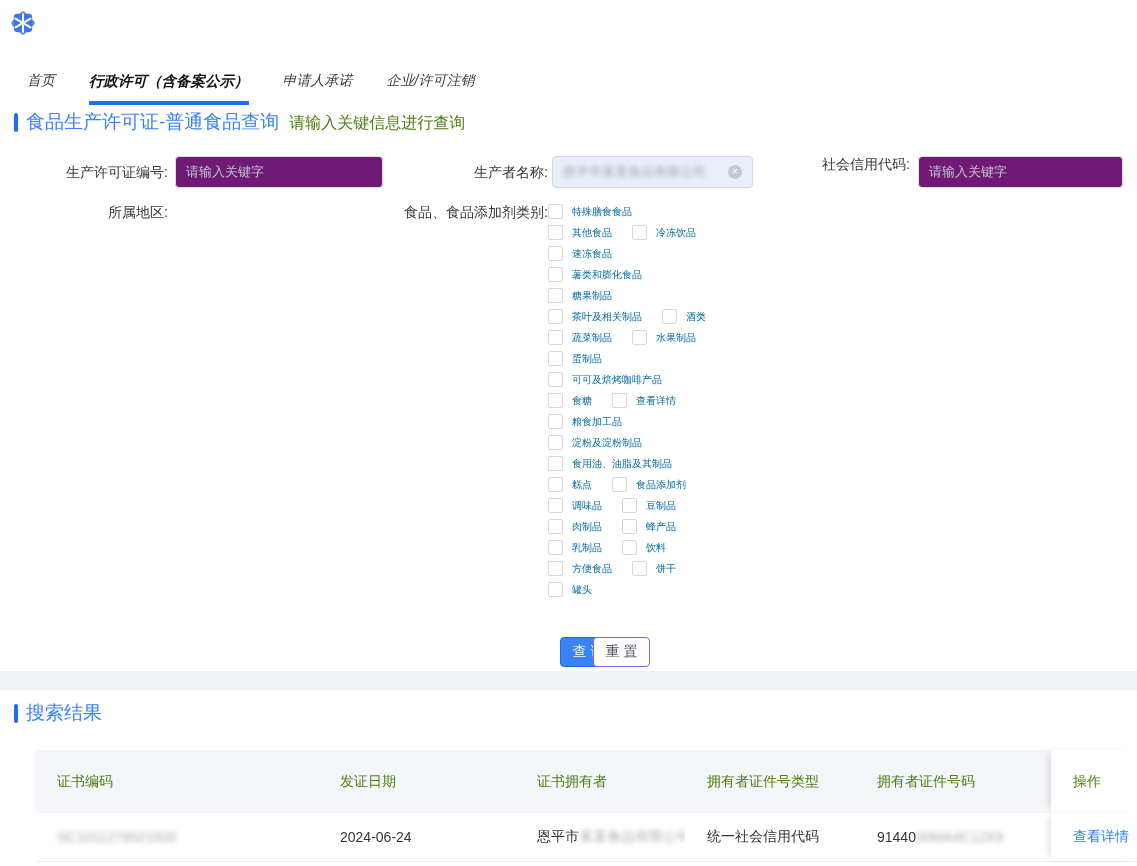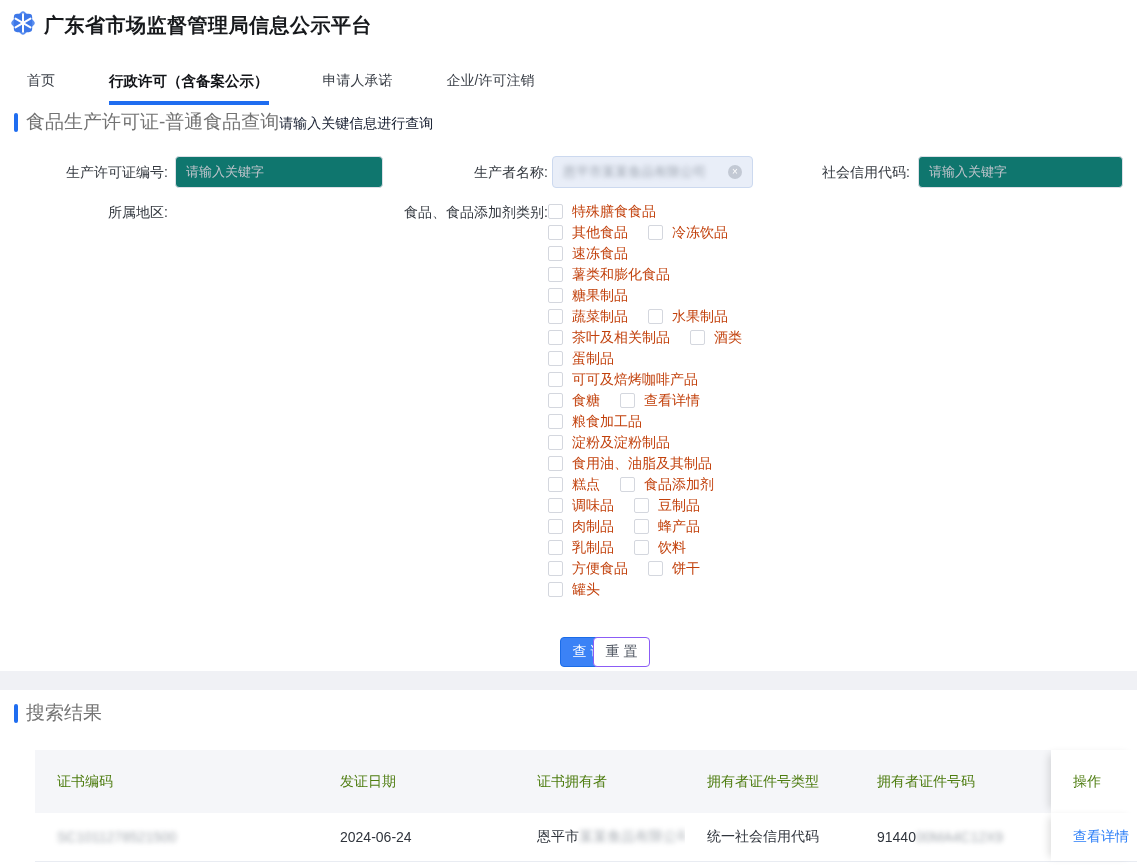--- a/index.html
+++ b/index.html
@@ -5,45 +5,45 @@
   * { margin:0; padding:0; box-sizing:border-box; }
   html,body { background:#fff; }
   body { font-family:"Liberation Sans","DejaVu Sans",sans-serif; color:#2f343c; }
   .page { position:relative; width:1137px; height:866px; background:#fff; overflow:hidden; }
 
   
   .logo { position:absolute; left:8px; top:8px; width:30px; height:30px; }
   .app-title { position:absolute; left:44px; top:12px; font-size:20px; font-weight:bold; color:#17191c; letter-spacing:.5px; }
 
   
-  .nav { position:absolute; left:27px; top:72px; display:flex; gap:54px; font-size:14px; }
+  .nav { position:absolute; left:27px; top:72px; display:flex; gap:34px; font-size:14px;font-style:italic; }
   .tab { position:relative; color:#3a3f47; cursor:pointer; padding-bottom:2px; }
   .tab.active { color:#121418; font-weight:bold; font-size:14.5px; }
   .tab.active::after { content:""; position:absolute; left:0; right:0; top:29px; height:4px; background:#1f6df0; }
 
   
   .sec-row { position:absolute; display:flex; align-items:flex-end; }
   .sec-bar { width:4px; height:19px; background:#1f6df0; border-radius:2px; margin-right:8px; }
-  .sec-title { font-size:19px; color:#737373; line-height:21px; }
-  .sec-hint { font-size:14px; color:#0f172a; line-height:18px; }
+  .sec-title { font-size:19px; color:#3b82f6; line-height:21px; }
+  .sec-hint { font-size:16px; color:#4d7c0f; margin-left:10px; line-height:18px; }
 
   
   .f-label { position:absolute; height:32px; line-height:32px; font-size:14px; color:#33383f; text-align:right; }
-  .f-input { position:absolute; height:32px; border:1px solid #dcdfe6; border-radius:4px; background:#0f766e; padding:0 10px; display:flex; align-items:center; }
+  .f-input { position:absolute; height:32px; border:1px solid #dcdfe6; border-radius:4px; background:#701a75; padding:0 10px; display:flex; align-items:center; }
   .f-input .ph { font-size:13px; color:#c0c4cc; }
   .f-input.hl { background:#e9eef8; border-color:#ccd9ef; justify-content:space-between; }
   .redact { filter:blur(2.6px); opacity:.55; font-size:13px; color:#5a6470; white-space:nowrap; overflow:hidden; }
   .clear-btn { width:14px; height:14px; border-radius:50%; background:#c3c9d4; color:#fff; font-size:10px; line-height:14px; text-align:center; flex:0 0 auto; cursor:pointer; }
 
   
   .cats { position:absolute; left:548px; top:201px; }
   .cat-row { height:21px; display:flex; align-items:center; }
   .cb-item { display:flex; align-items:center; margin-right:20px; cursor:pointer; }
   .cb-box { width:15px; height:15px; border:1px solid #d4d7de; border-radius:2px; background:#fff; flex:0 0 auto; }
-  .cb-label { font-size:14px; color:#c2410c; margin-left:9px; white-space:nowrap; }
+  .cb-label { font-size:10px; color:#0369a1; margin-left:9px; white-space:nowrap; }
 
   
   .btn { position:absolute; top:637px; width:57px; height:30px; border-radius:4px; font-size:14px; display:flex; align-items:center; justify-content:center; cursor:pointer; }
   .btn-primary { left:526px; background:#3b82f6; color:#fff; border:1px solid #1b6ce8;margin-left:34px; }
   .btn-plain { left:593px; background:#fff; color:#4e5560; border:1px solid #8b5cf6; }
 
   .band { position:absolute; left:0; top:671px; width:100%; height:19px; background:#f0f1f5; }
 
   
   .table { position:absolute; left:35px; top:750px; width:1102px; }
@@ -64,21 +64,20 @@
   <svg class="logo" viewBox="0 0 36 36">
     <rect x="7" y="7" width="22" height="22" rx="4" fill="#5b8ff0" transform="rotate(45 18 18)"></rect>
     <rect x="7" y="7" width="22" height="22" rx="4" fill="#3e78e8"></rect>
     <g stroke="#fff" stroke-width="2.4" stroke-linecap="round">
       <line x1="18" y1="7.5" x2="18" y2="28.5"></line>
       <line x1="9" y1="12.8" x2="27" y2="23.2"></line>
       <line x1="9" y1="23.2" x2="27" y2="12.8"></line>
     </g>
     <circle cx="18" cy="18" r="2.4" fill="#fff"></circle>
   </svg>
-  <div class="app-title">广东省市场监督管理局信息公示平台</div>
 
   <div class="nav">
     <span class="tab">首页</span>
     <span class="tab active">行政许可（含备案公示）</span>
     <span class="tab">申请人承诺</span>
     <span class="tab">企业/许可注销</span>
   </div>
 
   <div class="sec-row" style="left:14px; top:111px;">
     <span class="sec-bar"></span>
@@ -90,21 +89,21 @@
   <div class="f-input" style="left:175px; top:156px; width:208px;">
     <span class="ph">请输入关键字</span>
   </div>
 
   <div class="f-label" style="left:430px; top:156px; width:118px;">生产者名称:</div>
   <div class="f-input hl" style="left:552px; top:156px; width:201px;">
     <span class="redact">恩平市某某食品有限公司</span>
     <span class="clear-btn">×</span>
   </div>
 
-  <div class="f-label" style="left:795px; top:156px; width:115px;">社会信用代码:</div>
+  <div class="f-label" style="left:795px; top:148px; width:115px;">社会信用代码:</div>
   <div class="f-input" style="left:918px; top:156px; width:205px;">
     <span class="ph">请输入关键字</span>
   </div>
 
   <div class="f-label" style="left:0; top:196px; width:168px;padding-left:12px;">所属地区:</div>
   <div class="f-label" style="left:340px; top:196px; width:208px;">食品、食品添加剂类别:</div>
 
   <div class="cats" id="cats">
       <div class="cat-row">
         <label class="cb-item">
@@ -136,35 +135,35 @@
       </div>
       <div class="cat-row">
         <label class="cb-item">
           <span class="cb-box"></span>
           <span class="cb-label">糖果制品</span>
         </label>
       </div>
       <div class="cat-row">
         <label class="cb-item">
           <span class="cb-box"></span>
+          <span class="cb-label">茶叶及相关制品</span>
+        </label>
+        <label class="cb-item">
+          <span class="cb-box"></span>
+          <span class="cb-label">酒类</span>
+        </label>
+      </div>
+      <div class="cat-row">
+        <label class="cb-item">
+          <span class="cb-box"></span>
           <span class="cb-label">蔬菜制品</span>
         </label>
         <label class="cb-item">
           <span class="cb-box"></span>
           <span class="cb-label">水果制品</span>
-        </label>
-      </div>
-      <div class="cat-row">
-        <label class="cb-item">
-          <span class="cb-box"></span>
-          <span class="cb-label">茶叶及相关制品</span>
-        </label>
-        <label class="cb-item">
-          <span class="cb-box"></span>
-          <span class="cb-label">酒类</span>
         </label>
       </div>
       <div class="cat-row">
         <label class="cb-item">
           <span class="cb-box"></span>
           <span class="cb-label">蛋制品</span>
         </label>
       </div>
       <div class="cat-row">
         <label class="cb-item">

